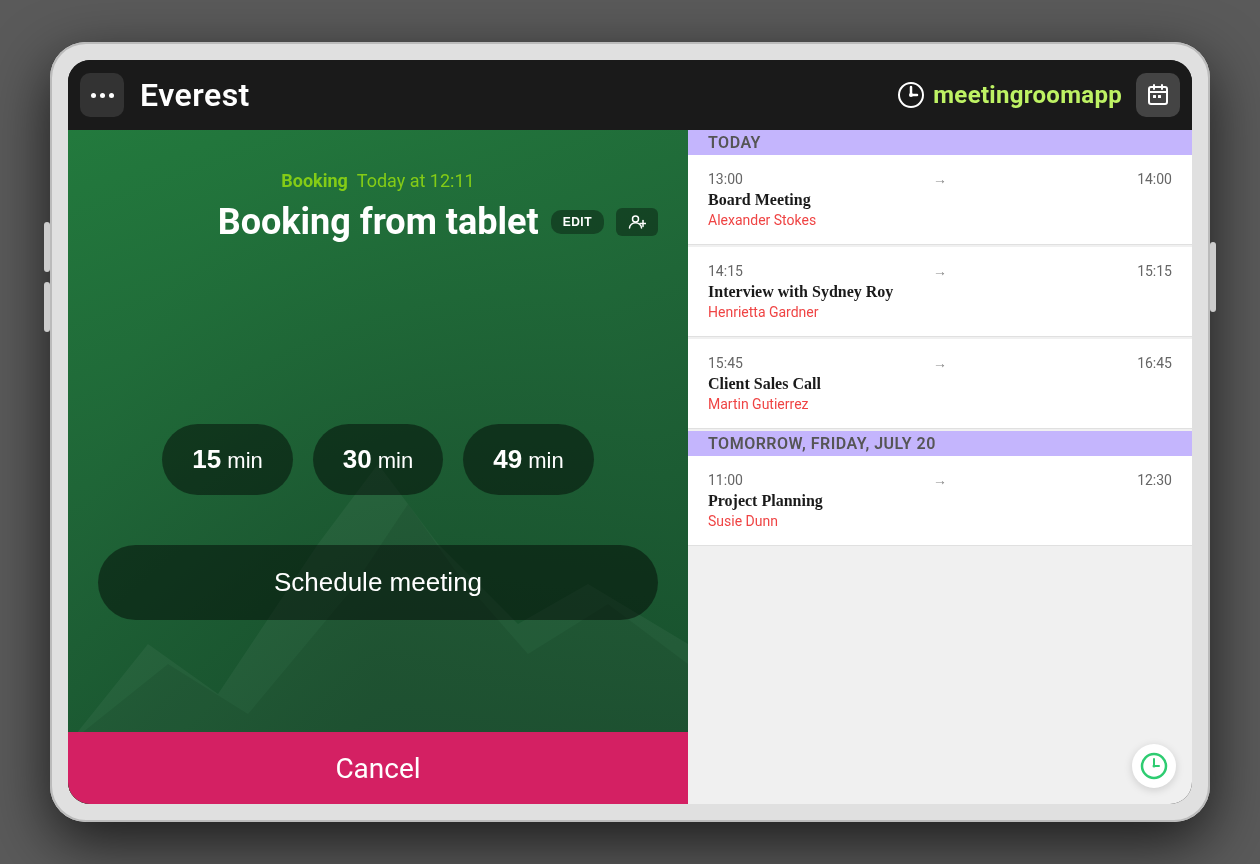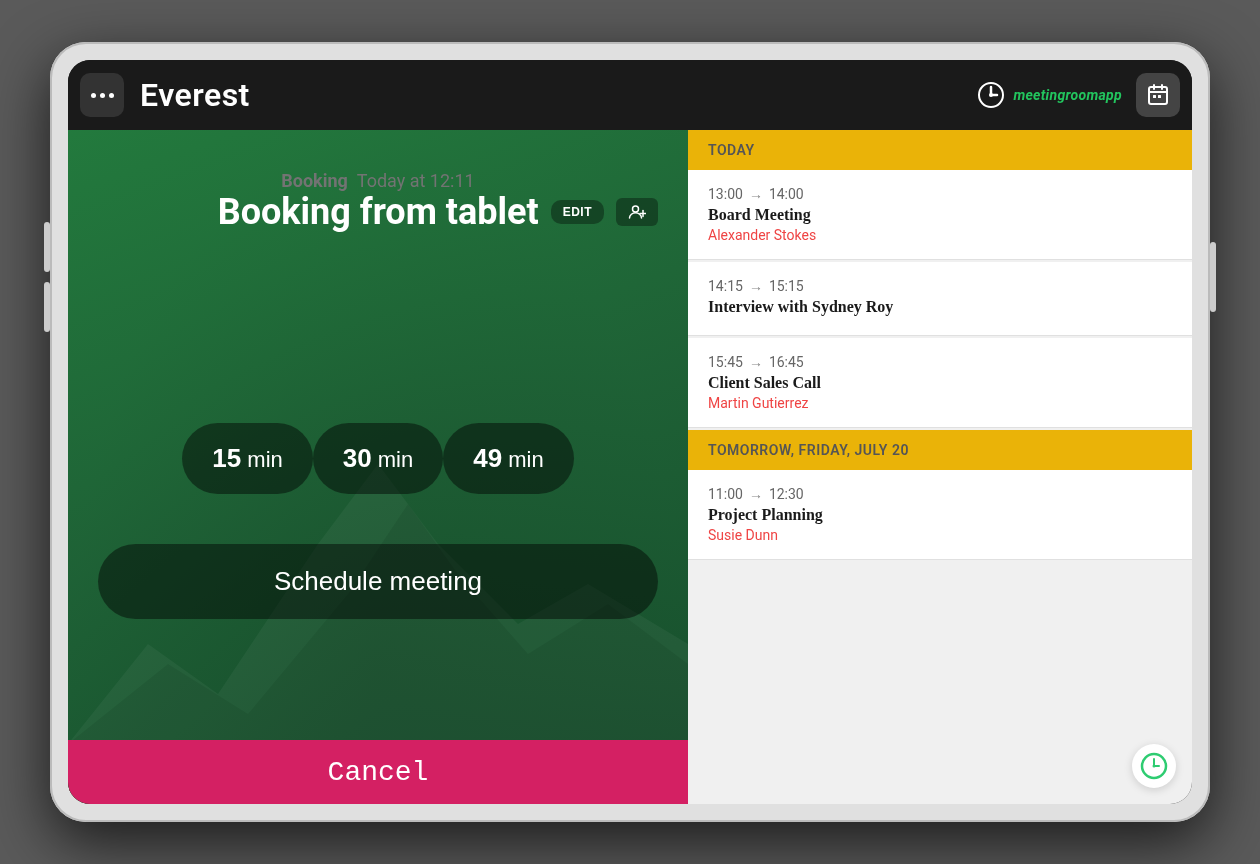--- a/index.html
+++ b/index.html
@@ -93,25 +93,24 @@
       align-items: center;
       gap: 8px;
     }
 
     .brand-logo {
       width: 28px;
       height: 28px;
     }
 
     .brand-text {
-      color: #22c55e;
-      font-size: 14px;
+      color: #bef264;
+      font-size: 24px;
       font-weight: 400;
       letter-spacing: 0.3px;
-      font-style: italic;
     }
 
     .brand-text span {
       font-weight: 700;
     }
 
     .calendar-btn {
       width: 44px;
       height: 44px;
       background: #444;
@@ -160,24 +159,24 @@
     .left-content {
       position: relative;
       z-index: 2;
       display: flex;
       flex-direction: column;
       height: 100%;
       padding: 40px 30px 0;
     }
 
     .booking-label {
-      color: #737373;
+      color: #84cc16;
       font-size: 18px;
       text-align: center;
-      margin-bottom: 0;
+      margin-bottom: 10px;
       font-weight: 400;
     }
 
     .booking-label strong {
       font-weight: 700;
     }
 
     .booking-title {
       color: white;
       font-size: 36px;
@@ -210,20 +209,21 @@
       padding: 5px 12px;
       border-radius: 6px;
       cursor: pointer;
       display: flex;
       align-items: center;
       gap: 4px;
     }
 
     .duration-buttons {
       display: flex;
+      gap: 20px;
       justify-content: center;
       margin-top: 60px;
       margin-bottom: 30px;
     }
 
     .duration-btn {
       background: rgba(0,0,0,0.45);
       border: none;
       color: white;
       border-radius: 50px;
@@ -248,29 +248,28 @@
       padding: 22px 40px;
       font-size: 26px;
       font-weight: 400;
       cursor: pointer;
       width: 100%;
       margin-bottom: 8px;
     }
 
     .cancel-bar {
       background: #d42063;
-      height: 64px;
+      height: 72px;
       display: flex;
       align-items: center;
       justify-content: center;
       cursor: pointer;
       flex-shrink: 0;
       position: relative;
       z-index: 2;
-      font-family: Liberation Mono, monospace;
     }
 
     .cancel-text {
       color: white;
       font-size: 28px;
       font-weight: 400;
     }
 
     
     .right-panel {
@@ -280,23 +279,23 @@
       flex-direction: column;
       overflow-y: auto;
       position: relative;
     }
 
     .day-section {
       background: #f0f0f0;
     }
 
     .day-header {
-      background: #eab308;
-      padding: 12px 20px;
-      font-size: 14px;
+      background: #c4b5fd;
+      padding: 3px 20px;
+      font-size: 16px;
       font-weight: 600;
       color: #555;
       letter-spacing: 0.5px;
       text-transform: uppercase;
     }
 
     .event-item {
       padding: 16px 20px;
       border-bottom: 1px solid #e0e0e0;
       cursor: pointer;
@@ -304,20 +303,21 @@
       margin-bottom: 2px;
     }
 
     .event-time {
       font-size: 14px;
       color: #666;
       margin-bottom: 4px;
       display: flex;
       align-items: center;
       gap: 6px;
+      justify-content: space-between;
     }
 
     .arrow {
       font-size: 14px;
       color: #888;
     }
 
     .event-name {
       font-size: 16px;
       font-weight: 700;
@@ -493,20 +493,21 @@
             <div class="event-organizer">Alexander Stokes</div>
           </div>
 
           <div class="event-item">
             <div class="event-time">
               <span>14:15</span>
               <span class="arrow">→</span>
               <span>15:15</span>
             </div>
             <div class="event-name">Interview with Sydney Roy</div>
+            <div class="event-organizer">Henrietta Gardner</div>
           </div>
 
           <div class="event-item">
             <div class="event-time">
               <span>15:45</span>
               <span class="arrow">→</span>
               <span>16:45</span>
             </div>
             <div class="event-name">Client Sales Call</div>
             <div class="event-organizer">Martin Gutierrez</div>

